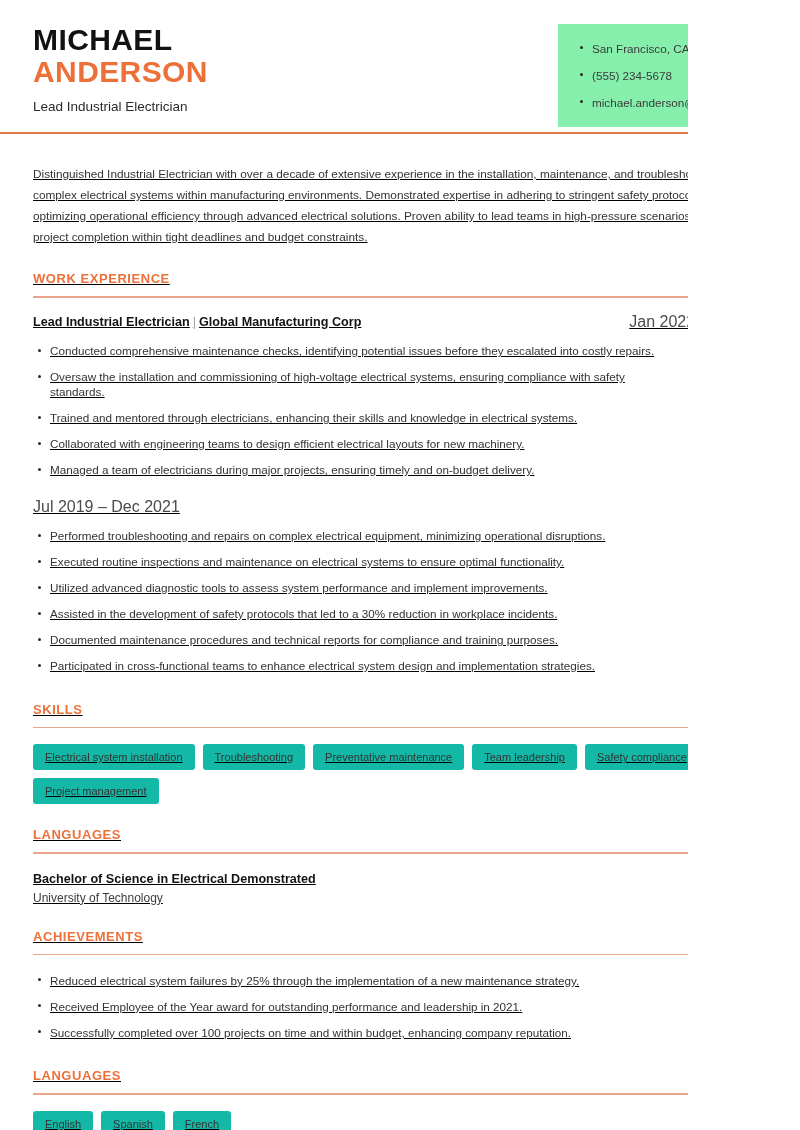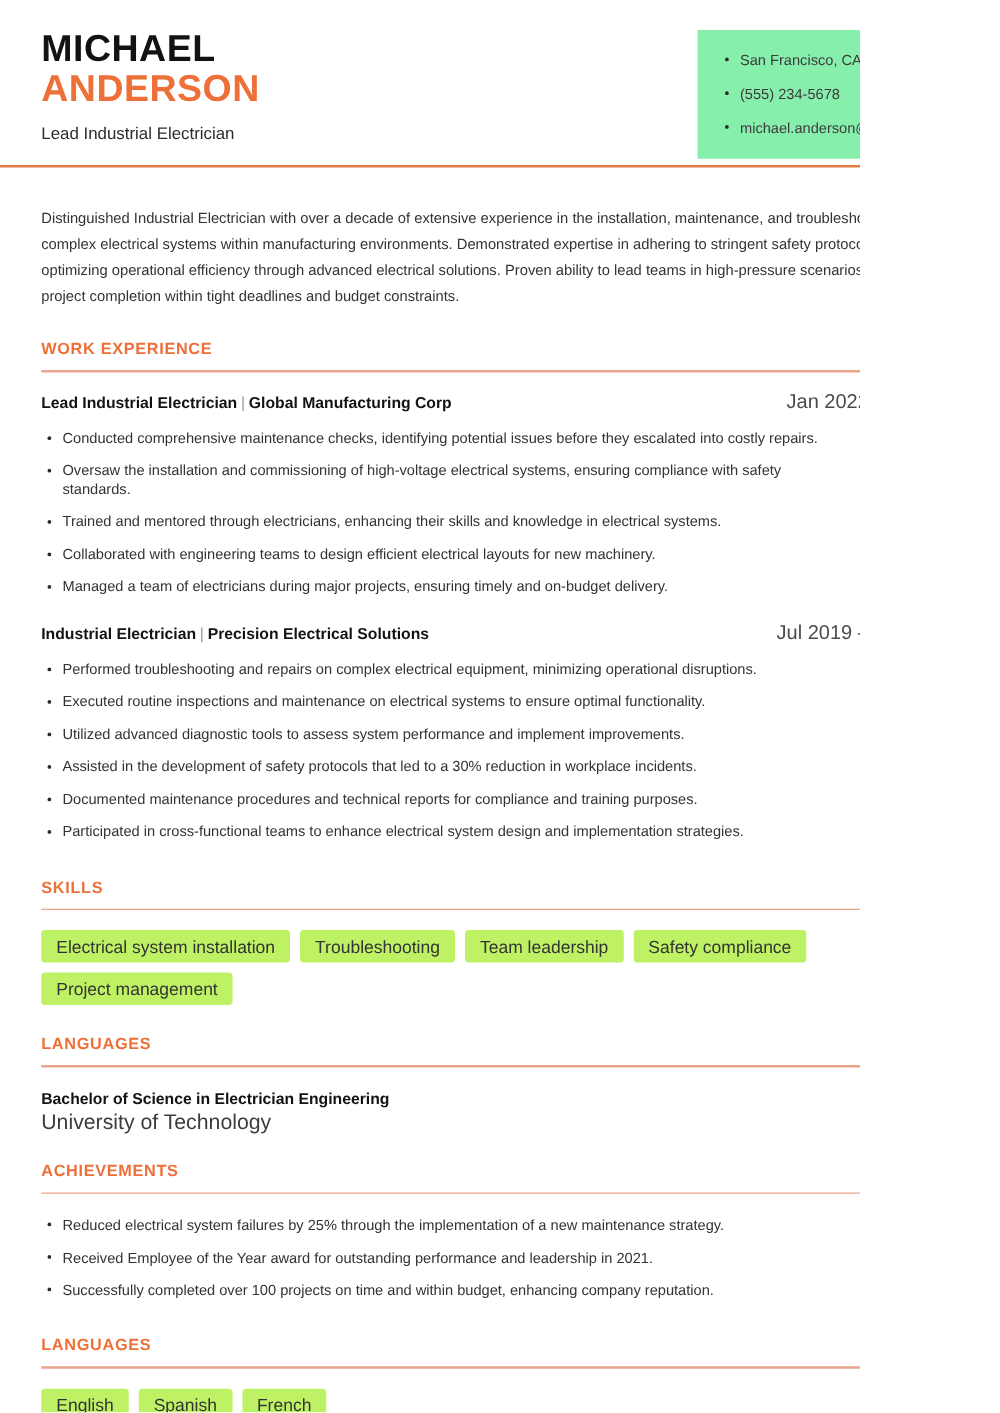--- a/index.html
+++ b/index.html
@@ -11,20 +11,21 @@
     font-family: "Liberation Sans", sans-serif;
     -webkit-font-smoothing: antialiased;
   }
 
   .page {
     position: relative;
     width: 688px;
     height: 1130px;
     background: #ffffff;
     overflow: hidden;
+    text-decoration: underline;
   }
 
   
   .header {
     position: relative;
     height: 133px;
     padding: 0;
   }
 
   .header-left {
@@ -174,34 +175,34 @@
 
   
   .tags {
     display: flex;
     flex-wrap: wrap;
     gap: 8px;
     margin-top: 16px;
     width: 735px;
   }
   .tag {
-    background: #bef264;
+    background: #14b8a6;
     border-radius: 3px;
     padding: 6px 12px;
-    font-size: 14px;
+    font-size: 11px;
     color: #333333;
     line-height: 14px;
     white-space: nowrap;
   }
 
   
   .edu-entry { margin-top: 17px; }
   .edu-school {
     margin-top: 3px;
-    font-size: 17px;
+    font-size: 12px;
     color: #3d3d3d;
     line-height: 16px;
   }
 
   .ach-list { margin-top: 12px; }
 </style>
 </head>
 <body>
 
 <div class="page">
@@ -244,54 +245,52 @@
           <li>Conducted comprehensive maintenance checks, identifying potential issues before they escalated into costly repairs.</li>
           <li>Oversaw the installation and commissioning of high-voltage electrical systems, ensuring compliance with safety standards.</li>
           <li>Trained and mentored through electricians, enhancing their skills and knowledge in electrical systems.</li>
           <li>Collaborated with engineering teams to design efficient electrical layouts for new machinery.</li>
           <li>Managed a team of electricians during major projects, ensuring timely and on-budget delivery.</li>
         </ul>
       </div>
 
       <div class="entry">
         <div class="entry-head">
-          <div class="entry-title">
-            <span>Industrial Electrician</span><span class="entry-sep">|</span><span>Precision Electrical Solutions</span>
-          </div>
           <div class="entry-date">Jul 2019 – Dec 2021</div>
         </div>
         <ul class="bullets">
           <li>Performed troubleshooting and repairs on complex electrical equipment, minimizing operational disruptions.</li>
           <li>Executed routine inspections and maintenance on electrical systems to ensure optimal functionality.</li>
           <li>Utilized advanced diagnostic tools to assess system performance and implement improvements.</li>
           <li>Assisted in the development of safety protocols that led to a 30% reduction in workplace incidents.</li>
           <li>Documented maintenance procedures and technical reports for compliance and training purposes.</li>
           <li>Participated in cross-functional teams to enhance electrical system design and implementation strategies.</li>
         </ul>
       </div>
     </div>
 
     <div class="section">
       <div class="section-title">SKILLS</div>
       <div class="section-rule"></div>
       <div class="tags">
         <span class="tag">Electrical system installation</span>
         <span class="tag">Troubleshooting</span>
+        <span class="tag">Preventative maintenance</span>
         <span class="tag">Team leadership</span>
         <span class="tag">Safety compliance</span>
         <span class="tag">Project management</span>
       </div>
     </div>
 
     <div class="section">
       <div class="section-title">LANGUAGES</div>
       <div class="section-rule"></div>
       <div class="edu-entry">
         <div class="entry-head">
-          <div class="entry-title">Bachelor of Science in Electrician Engineering</div>
+          <div class="entry-title">Bachelor of Science in Electrical Demonstrated</div>
           <div class="entry-date">2012</div>
         </div>
         <div class="edu-school">University of Technology</div>
       </div>
     </div>
 
     <div class="section">
       <div class="section-title">ACHIEVEMENTS</div>
       <div class="section-rule"></div>
       <ul class="bullets ach-list">

